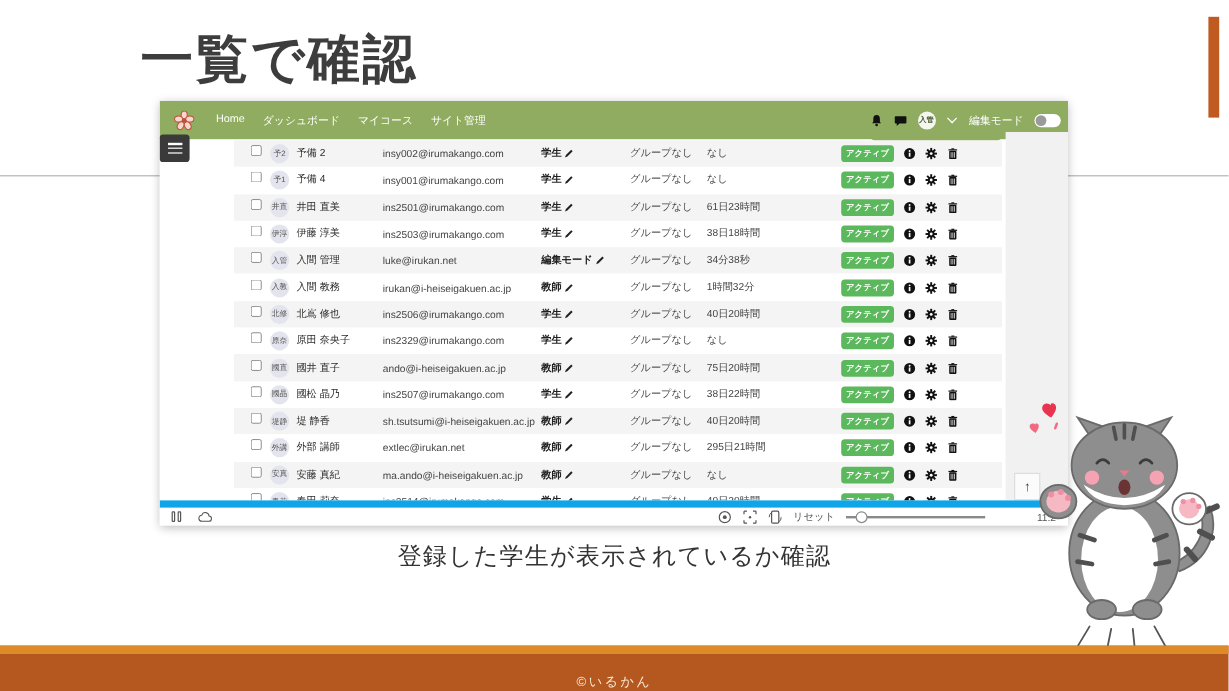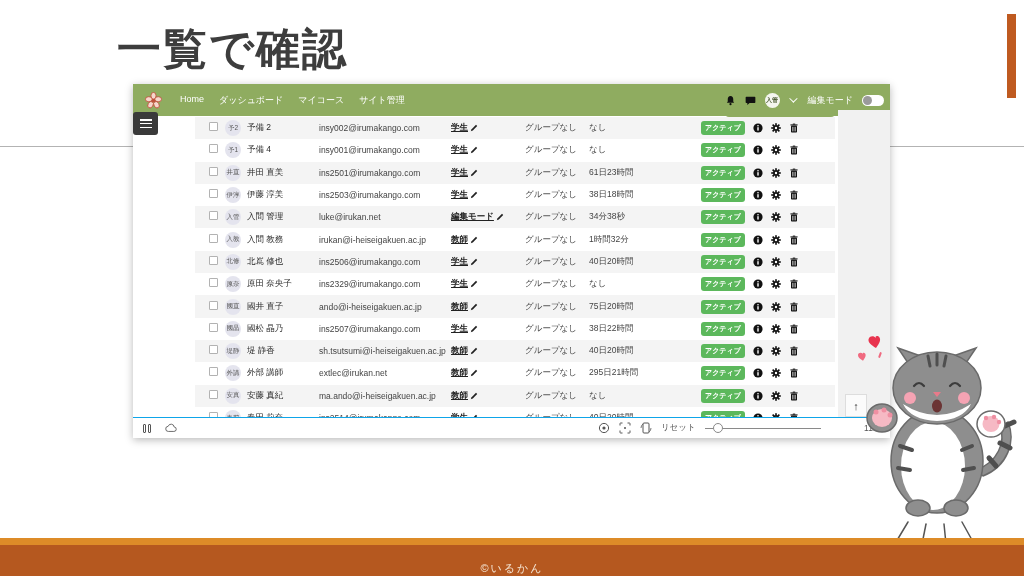--- a/index.html
+++ b/index.html
@@ -37,31 +37,31 @@
   .user-table { position:absolute; left:62px; top:33px; width:640px; }
   .u-row { display:flex; align-items:center; height:22.3px; padding-left:12px; background:#fff; }
   .u-row:nth-child(odd) { background:#f4f4f4; }
   .cell-cb { width:18px; flex:0 0 auto; }
   .cell-cb input { transform:scale(0.7); }
   .cell-av { width:22px; flex:0 0 auto; }
   .av-circle { width:16px; height:16px; border-radius:50%; background:#e4e4ee; color:#555; font-size:6.5px; display:flex; align-items:center; justify-content:center; }
   .cell-name { width:72px; flex:0 0 auto; font-size:8.5px; color:#2b2b2b; white-space:nowrap; overflow:hidden; }
   .cell-email { width:132px; flex:0 0 auto; font-size:8.5px; color:#444; white-space:nowrap; overflow:hidden; }
   .cell-role { width:74px; flex:0 0 auto; font-size:8.5px; color:#222; display:flex; align-items:center; gap:2px; }
-  .cell-role .role-text { font-weight:bold; text-decoration:underline; }
+  .cell-role .role-text { font-weight:bold; }
   .cell-group { width:64px; flex:0 0 auto; font-size:8.5px; color:#444; }
   .cell-last { width:112px; flex:0 0 auto; font-size:8.5px; color:#444; }
   .cell-status { display:flex; align-items:center; gap:8px; }
   .badge { background:#5cb85c; color:#fff; font-size:7px; font-weight:bold; padding:2px 4px; border-radius:3px; white-space:nowrap; }
   .row-icon { width:10px; height:10px; display:block; }
 
   .content-right-band { position:absolute; right:0; top:26px; width:52px; height:307px; background:#f1f1f1; }
 
   
-  .app-toolbar { position:absolute; left:0; bottom:0; width:100%; height:21px; background:#ffffff; border-top:1px solid #0ea5e9; display:flex; align-items:center; padding:0 10px; }
+  .app-toolbar { position:absolute; left:0; bottom:0; width:100%; height:21px; background:#ffffff; border-top:6px solid #0ea5e9; display:flex; align-items:center; padding:0 10px; }
   .tb-left { display:flex; align-items:center; gap:14px; }
   .pause-icon { display:flex; gap:2.5px; }
   .pause-icon span { display:block; width:2.5px; height:9px; border:1px solid #555; border-radius:1px; }
   .tb-right { margin-left:auto; display:flex; align-items:center; gap:9px; }
   .tb-svg { width:12px; height:12px; display:block; }
   .reset-label { font-size:8.5px; color:#555; white-space:nowrap; }
   .slider { position:relative; width:116px; height:10px; }
   .slider .track { position:absolute; left:0; top:4.5px; width:100%; height:1.5px; background:#8a8a8a; }
   .slider .knob { position:absolute; left:8px; top:0; width:10px; height:10px; border-radius:50%; background:#fff; border:1.5px solid #8a8a8a; }
   .zoom-pct { font-size:8.5px; color:#555; white-space:nowrap;margin-top:42px; }
@@ -795,20 +795,21 @@
         <div class="slider">
           <div class="track"></div>
           <div class="knob"></div>
         </div>
         <span class="zoom-pct">79 %</span>
         <span class="tb-time">11:2</span>
       </div>
     </div>
   </div>
 
+  <div class="caption">登録した学生が表示されているか確認</div>
 
   <svg class="cat" viewBox="0 0 178 224">
 
     <path d="M28 12 c-2.5 -3 -7 -2 -7.5 1.5 c-0.4 3 2.5 5.5 7.5 8.5 c3.5 -4.5 5 -8 3.5 -10.5 c-1.5 -2.2 -5 -1.8 -3.5 0.5 Z" fill="#e8344e"></path>
     <path d="M15 28 c-1.8 -2 -4.8 -1.2 -5 1 c-0.2 2 1.8 3.8 5 5.8 c2.3 -3 3.3 -5.4 2.3 -7 c-1 -1.5 -3.3 -1 -2.3 0.2 Z" fill="#f06a80"></path>
     <rect x="31" y="26" width="2" height="6" rx="1" fill="#f06a80" transform="rotate(20 32 29)"></rect>
 
     <path d="M135 150 C160 140 168 115 160 96 L152 100 C158 116 150 136 128 144 Z" fill="#8e8e8e" stroke="#6a6a6a" stroke-width="1.5"></path>
     <path d="M157 100 l9 -4 M152 117 l10 5 M141 132 l7 8" stroke="#4f4f4f" stroke-width="5" stroke-linecap="round"></path>
 

